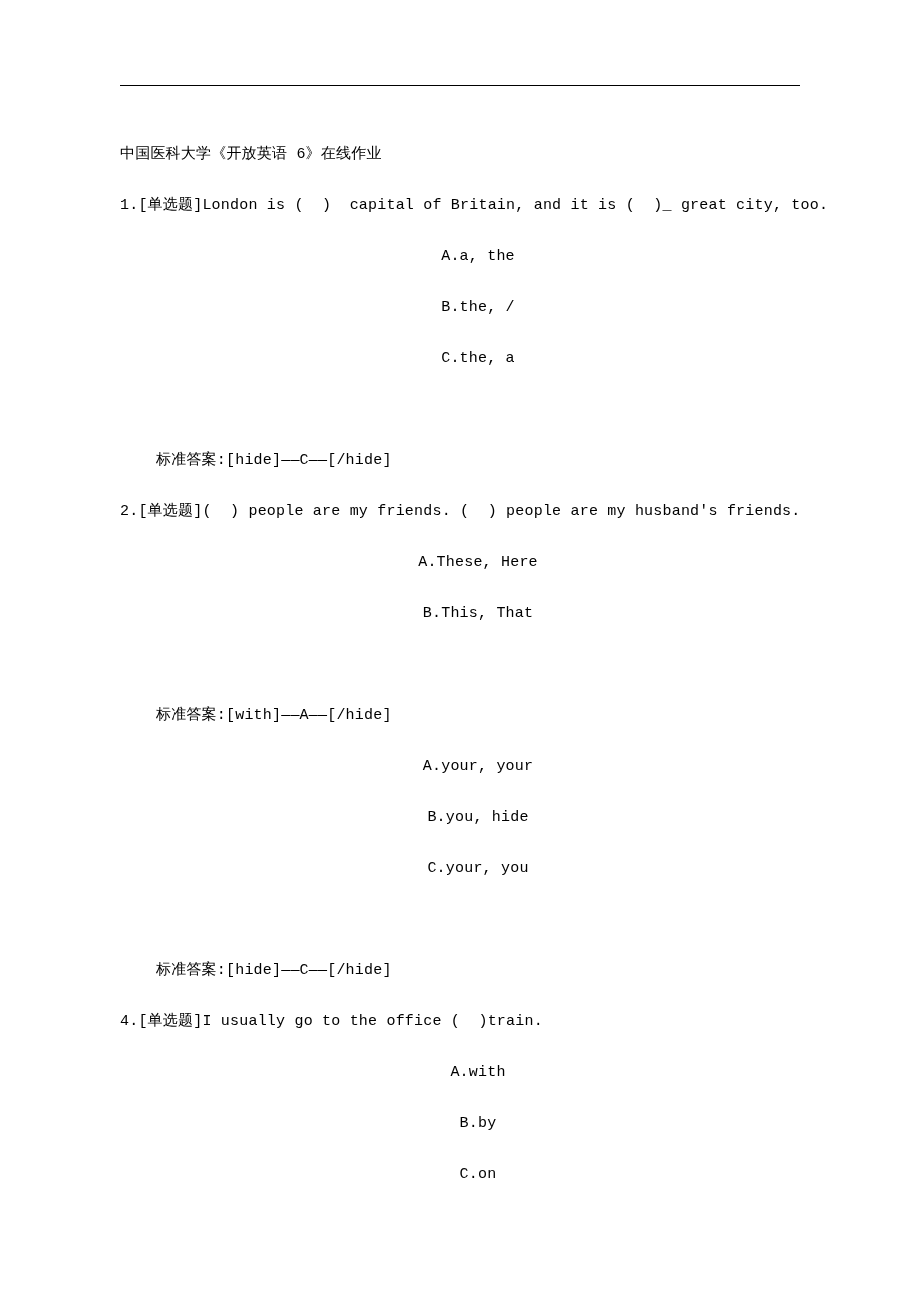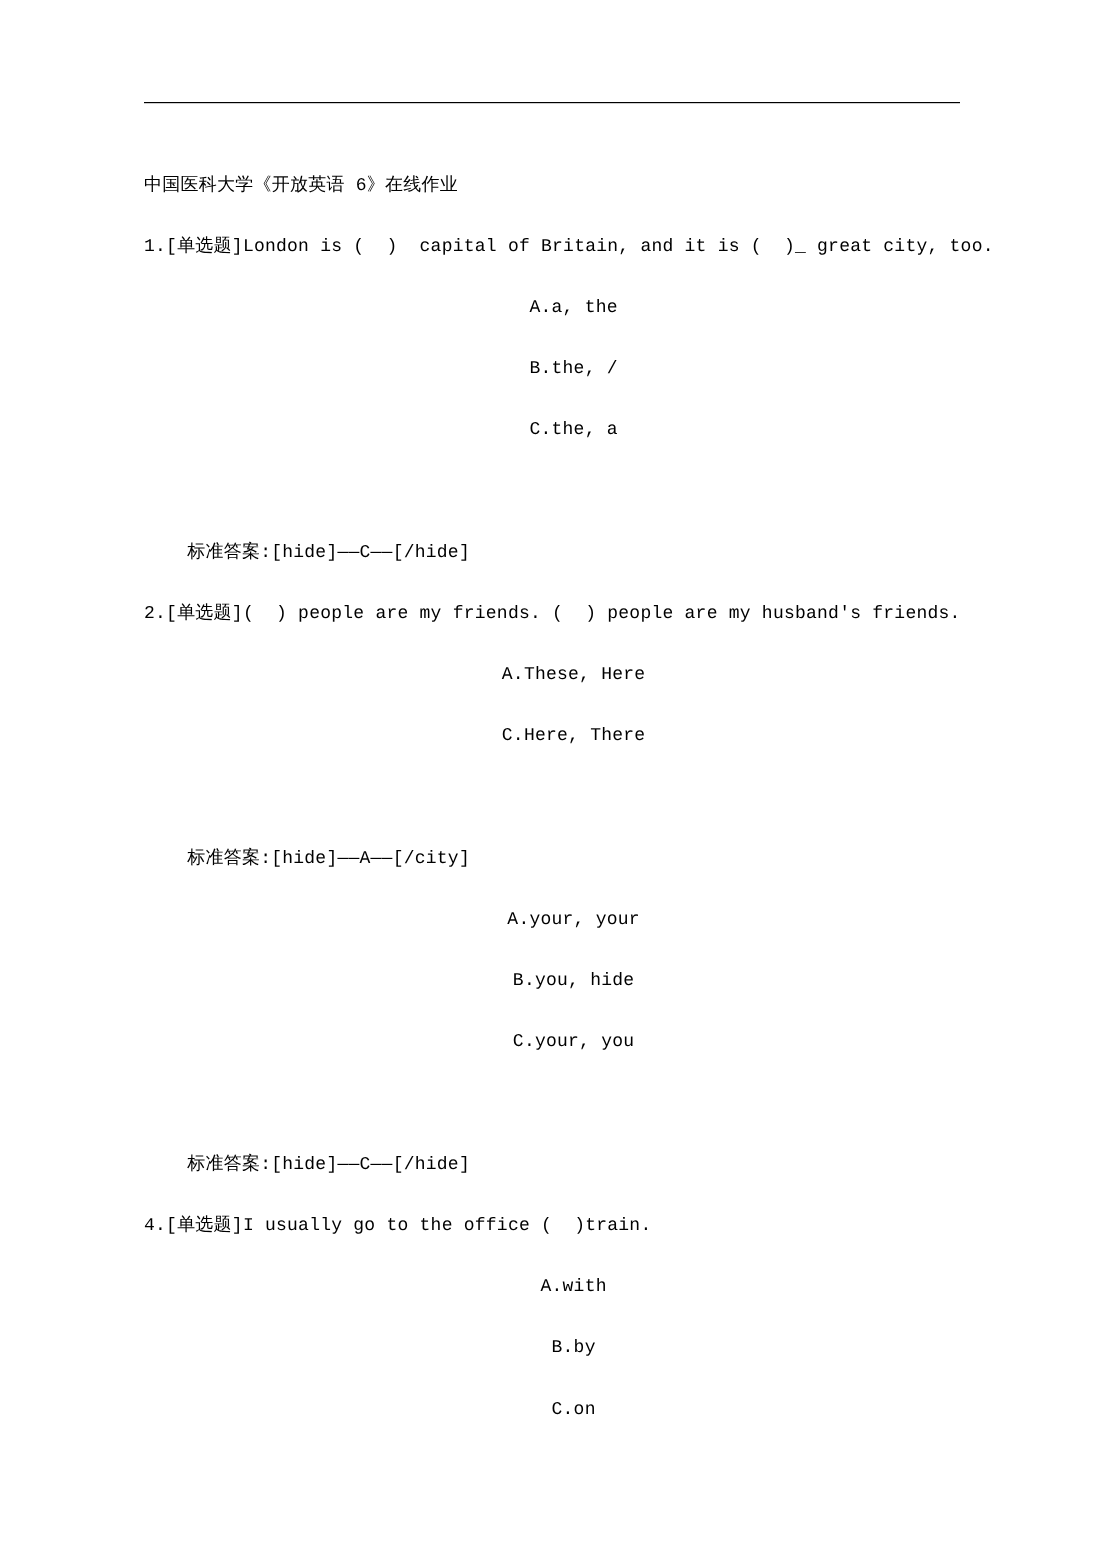--- a/index.html
+++ b/index.html
@@ -48,23 +48,23 @@
   <div class="content">
 <div class="q-line">中国医科大学《开放英语 6》在线作业</div>
 <div class="q-line"><span>1</span>.<span>[单选题]</span><span>London is (  )  capital of Britain, and it is (  )_ great city, too.</span></div>
 <div class="q-line opt">A.a, the</div>
 <div class="q-line opt">B.the, /</div>
 <div class="q-line opt">C.the, a</div>
 <div class="blank"></div>
 <div class="q-line ans">标准答案:[hide]——C——[/hide]</div>
 <div class="q-line"><span>2</span>.<span>[单选题]</span><span>(  ) people are my friends. (  ) people are my husband's friends.</span></div>
 <div class="q-line opt">A.These, Here</div>
-<div class="q-line opt">C.Here, There</div>
+<div class="q-line opt">B.This, That</div>
 <div class="blank"></div>
-<div class="q-line ans">标准答案:[hide]——A——[/city]</div>
+<div class="q-line ans">标准答案:[with]——A——[/hide]</div>
 <div class="q-line opt">A.your, your</div>
 <div class="q-line opt">B.you, hide</div>
 <div class="q-line opt">C.your, you</div>
 <div class="blank"></div>
 <div class="q-line ans">标准答案:[hide]——C——[/hide]</div>
 <div class="q-line"><span>4</span>.<span>[单选题]</span><span>I usually go to the office (  )train.</span></div>
 <div class="q-line opt">A.with</div>
 <div class="q-line opt">B.by</div>
 <div class="q-line opt">C.on</div>
 

